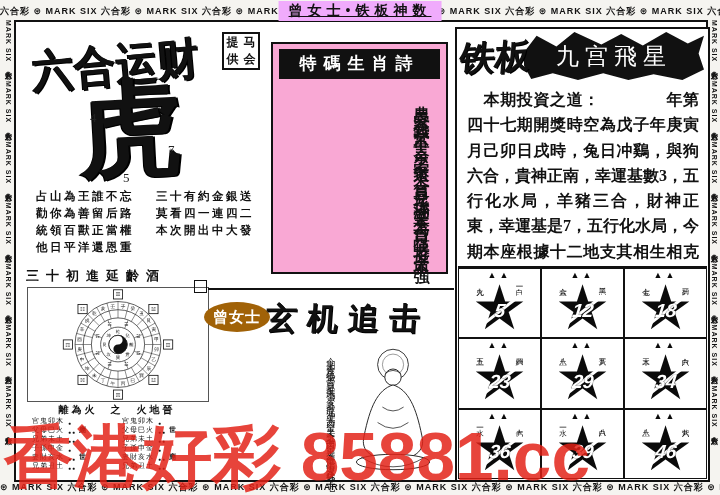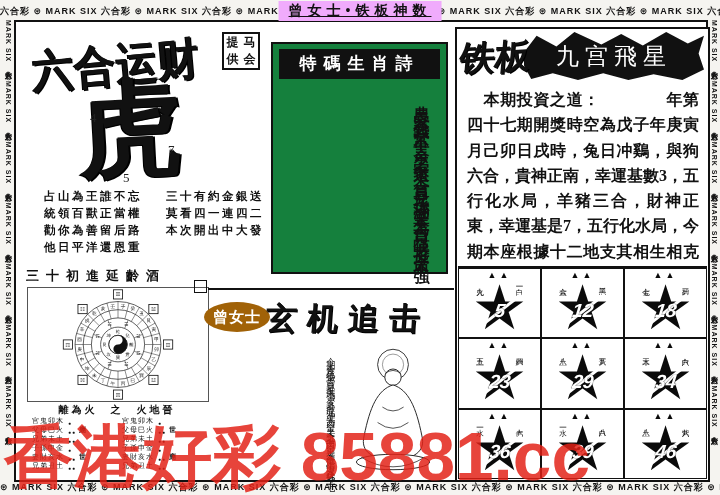--- a/index.html
+++ b/index.html
@@ -19,25 +19,25 @@
   
   .box1{position:absolute;left:26px;top:30px;width:238px;height:252px}
   .fortune-title{position:absolute;left:6px;top:8px;font-size:41px;font-weight:900;letter-spacing:1px;
          transform:rotate(-5deg) scaleY(1.08);text-shadow:1px 1px 0 #000,-1px 0 0 #000;white-space:nowrap}
   .provider{position:absolute;right:4px;top:2px;width:34px;height:34px;border:2px solid #111;
          display:grid;grid-template-columns:1fr 1fr;place-items:center;font-size:12px;font-weight:700;background:#fff}
   .tiger{position:absolute;left:52px;top:48px;font-size:104px;line-height:1;font-weight:900;
          transform:rotate(-3deg);text-shadow:2px 1px 0 #000,-1px 1px 0 #000}
   .fnum{position:absolute;font:400 13px "Liberation Serif",serif;color:#222}
   .poem{position:absolute;left:6px;top:157px;width:226px;display:flex;justify-content:space-between}
-  .pline{font-size:11.5px;font-weight:700;letter-spacing:2.5px;margin:2px 12px;white-space:nowrap}
+  .pline{font-size:11.5px;font-weight:700;letter-spacing:2.5px;margin:2px 4px;white-space:nowrap}
   .fortune-footer{position:absolute;left:0;top:237px;width:100%;text-align:left;font-size:13px;
          font-weight:700;letter-spacing:7px;white-space:nowrap}
   
-  .box2{position:absolute;left:271px;top:42px;width:173px;height:228px;border:2px solid #111;background:#15803d}
+  .box2{position:absolute;left:271px;top:42px;width:173px;height:228px;border:2px solid #111;background:#f9a8d4}
   .sx-header{margin:5px 6px;background:#111;color:#fff;text-align:center;font-size:17px;font-weight:700;
          letter-spacing:7px;padding:3px 0 4px}
   .verses{position:absolute;left:8px;right:10px;top:44px;bottom:6px;writing-mode:vertical-rl;
          text-orientation:upright;display:flex;justify-content:center}
   .verse{font-size:16px;font-weight:700;letter-spacing:6px;margin:0 6.5px;line-height:1}
   
   .box3{position:absolute;left:455px;top:27px;width:251px;height:451px;border:2px solid #111;background:#fff}
   .jt-header{position:relative;height:52px;margin:1px;overflow:hidden}
   .jt-black{position:absolute;left:66px;top:2px;width:180px;height:48px;background:#111;
          clip-path:polygon(0% 42%,7% 8%,18% 30%,28% 0%,43% 26%,54% 4%,66% 28%,79% 0%,91% 24%,100% 8%,97% 45%,100% 78%,88% 100%,72% 88%,58% 100%,44% 86%,30% 100%,16% 86%,4% 98%,0% 70%)}
@@ -104,22 +104,22 @@
     <span>供</span>
     <span>会</span>
   </div>
   <div class="tiger">虎</div>
   <span class="fnum" style="left:64px;top:80px">4</span>
   <span class="fnum" style="left:142px;top:112px">7</span>
   <span class="fnum" style="left:97px;top:140px">5</span>
   <div class="poem">
     <div>
         <div class="pline">占山為王誰不忘</div>
+        <div class="pline">勸你為善留后路</div>
         <div class="pline">統領百獸正當權</div>
-        <div class="pline">勸你為善留后路</div>
         <div class="pline">他日平洋還恩重</div>
       </div>
     <div>
         <div class="pline">三十有約金銀送</div>
         <div class="pline">莫看四一連四二</div>
         <div class="pline">本次開出中大發</div>
       </div>
   </div>
   <div class="fortune-footer">三十初進延齡酒</div>
 </div>

